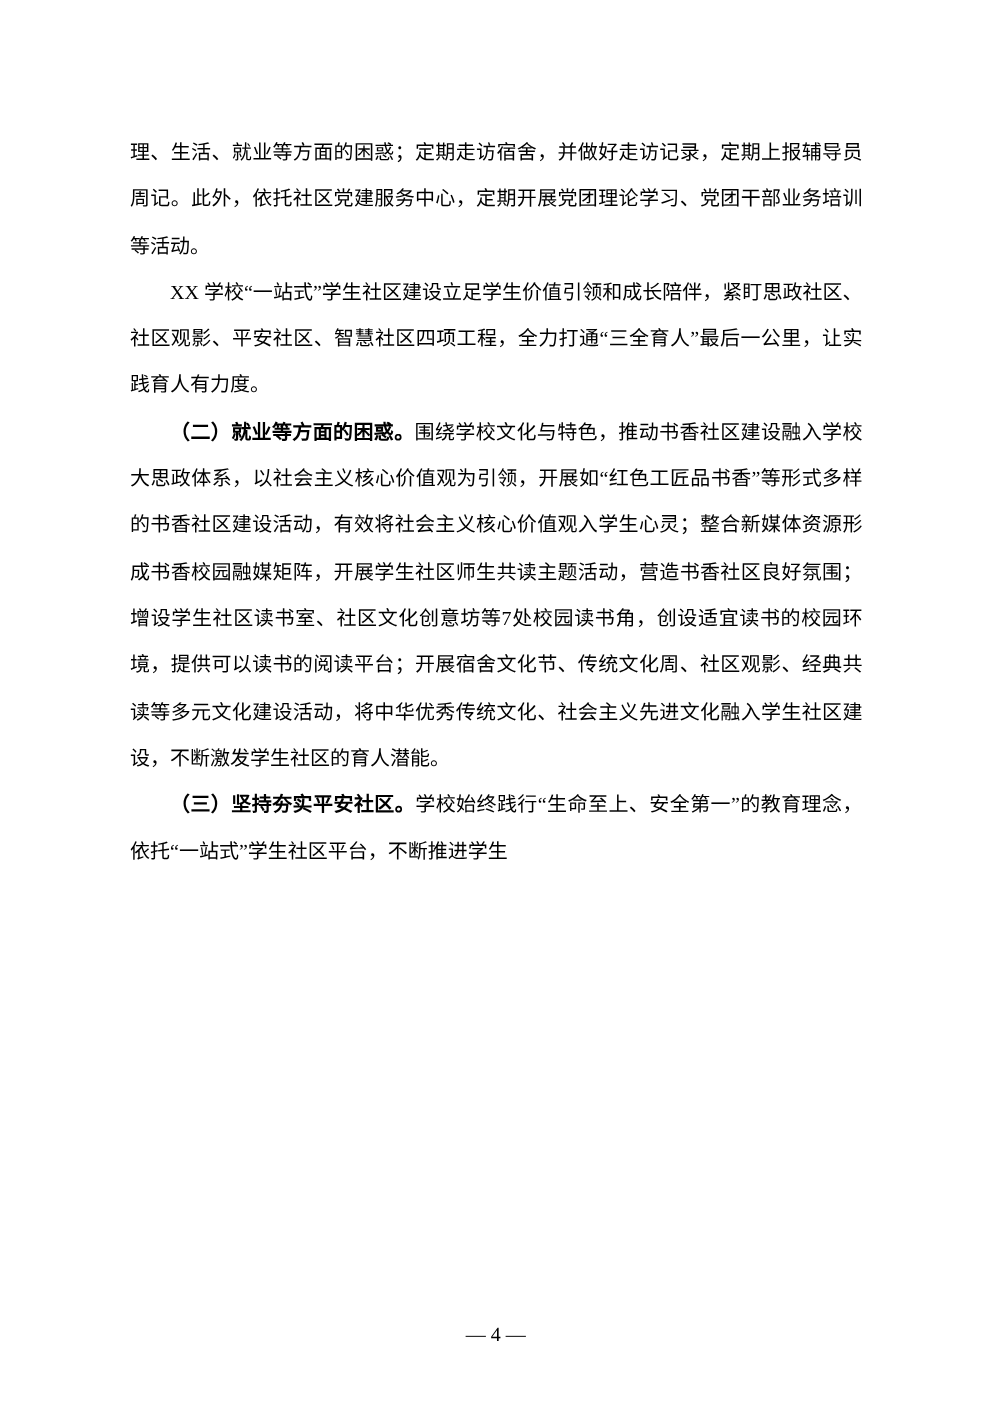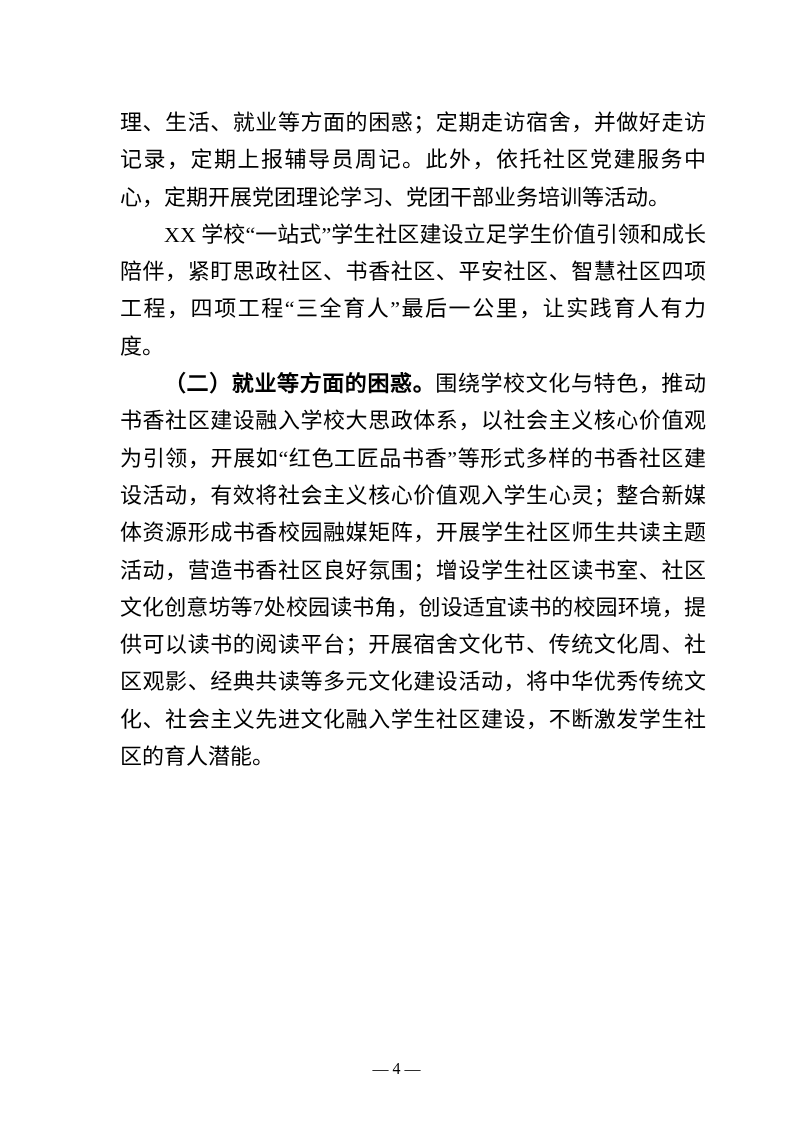--- a/index.html
+++ b/index.html
@@ -13,23 +13,23 @@
     height: 1122px;
     background: #ffffff;
     color: #000000;
     font-family: "Liberation Serif", "DejaVu Serif", serif;
     overflow: hidden;
     box-sizing: border-box;
   }
   .content {
     position: absolute;
     top: 104px;
-    left: 120px;
+    left: 104px;
     width: 586px;
-    font-size: 22px;
+    font-size: 16px;
     line-height: 37.3px;
     text-align: justify;
     text-justify: inter-ideograph;
   }
   .para {
     margin: 0;
     padding: 0;
   }
   .para.indent {
     text-indent: 2em;
@@ -52,19 +52,20 @@
     color: #000000;
     font-family: "Liberation Serif", "DejaVu Serif", serif;
   }
 </style>
 </head>
 <body>
 
 <div class="page">
   <div class="content">
       <p class="para body">理、生活、就业等方面的困惑；定期走访宿舍，并做好走访记录，定期上报辅导员周记。此外，依托社区党建服务中心，定期开展党团理论学习、党团干部业务培训等活动。</p>
-      <p class="para body indent">XX 学校“一站式”学生社区建设立足学生价值引领和成长陪伴，紧盯思政社区、书香社区、平安社区、智慧社区四项工程，四项工程“三全育人”最后一公里，让实践育人有力度。</p>
+      <p class="para body indent">XX 学校“一站式”学生社区建设立足学生价值引领和成长陪伴，紧盯思政社区、社区观影、平安社区、智慧社区四项工程，全力打通“三全育人”最后一公里，让实践育人有力度。</p>
       <p class="para body indent"><span class="lead">（二）就业等方面的困惑。</span>围绕学校文化与特色，推动书香社区建设融入学校大思政体系，以社会主义核心价值观为引领，开展如“红色工匠品书香”等形式多样的书香社区建设活动，有效将社会主义核心价值观入学生心灵；整合新媒体资源形成书香校园融媒矩阵，开展学生社区师生共读主题活动，营造书香社区良好氛围；增设学生社区读书室、社区文化创意坊等7处校园读书角，创设适宜读书的校园环境，提供可以读书的阅读平台；开展宿舍文化节、传统文化周、社区观影、经典共读等多元文化建设活动，将中华优秀传统文化、社会主义先进文化融入学生社区建设，不断激发学生社区的育人潜能。</p>
+      <p class="para body indent"><span class="lead">（三）坚持夯实平安社区。</span>学校始终践行“生命至上、安全第一”的教育理念，依托“一站式”学生社区平台，不断推进学生</p>
     </div>
   <div class="footer">
     <span>— 4 —</span>
   </div>
 </div>
 
 </body></html>

